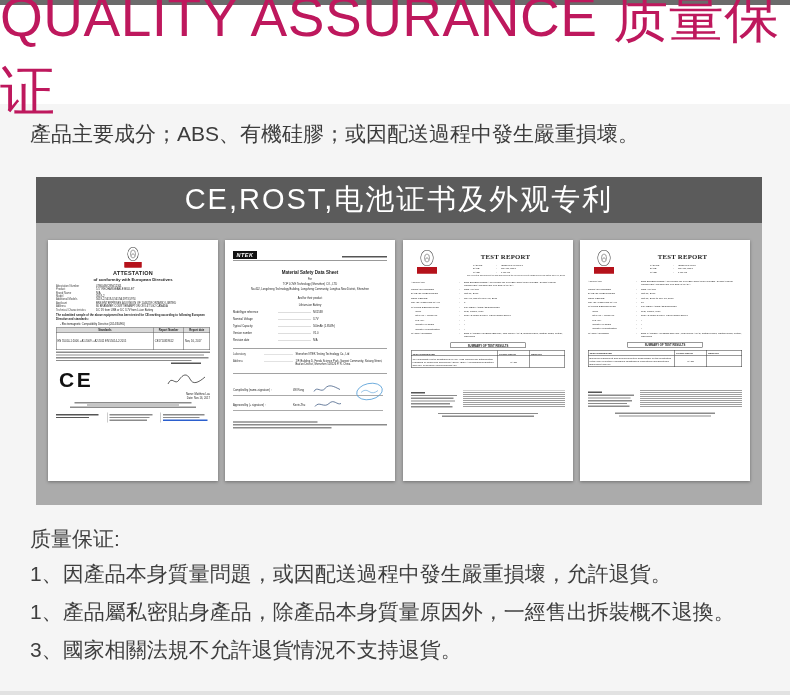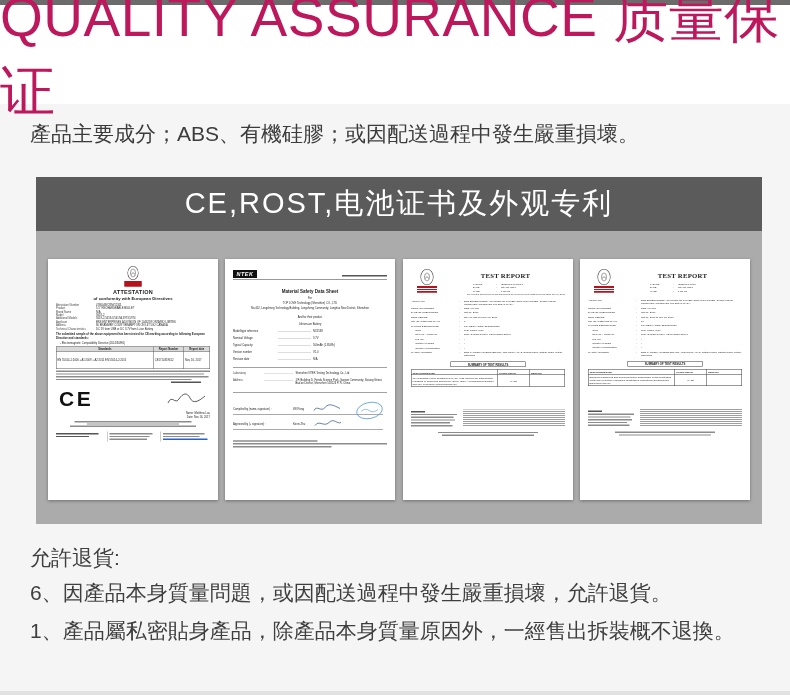--- a/index.html
+++ b/index.html
@@ -7,23 +7,23 @@
   body { height:695px; overflow:hidden; background:#fff; font-family:"Liberation Sans","DejaVu Sans",sans-serif; }
 
   .topbar { height:5px; background:#6b6b6b; }
   .title-area { height:99px; background:#fff; display:flex; align-items:center; justify-content:center; }
   .page-title { font-size:55px; font-weight:400; color:#be185d; letter-spacing:.5px; }
 
   .main { background:#f5f5f5; height:587px; padding-top:15px; }
   .intro { margin:0 28px 0 30px; font-size:21px; color:#3c3c3c; line-height:29px; }
 
   .certbox { margin:29px 28px 0 36px; }
-  .certbox-header { background:#5b5b5b; height:54px; display:flex; align-items:center; justify-content:center; }
+  .certbox-header { background:#5b5b5b; height:46px; display:flex; align-items:center; justify-content:center; }
   .certbox-header span { color:#ffffff; font-size:29px; letter-spacing:2px; }
-  .certbox-body { background:#ababab; padding:28px 12px 24px; display:flex; justify-content:space-between; }
+  .certbox-body { background:#ababab; padding:17px 12px 24px; display:flex; justify-content:space-between; }
 
   .cert { width:170px; height:241px; background:#fff; overflow:hidden; box-shadow:0 1px 3px rgba(0,0,0,.35); flex:none; }
   .cin { width:340px; height:482px; transform:scale(.5); transform-origin:0 0; padding:14px 16px; color:#222; }
 
   
   .bar { height:2.6px; background:#8b8b8b; margin:3px 0; }
   .bar.d { background:#555; }
   .bar.blue { background:#2b5fce; }
   .grayblock { background:repeating-linear-gradient(#9f9f9f 0 1.4px, transparent 1.4px 4px); }
 
@@ -632,25 +632,26 @@
             <div class="bar" style="width:100%"></div>
             <div class="bar" style="width:92%; margin:2px auto"></div>
           </div>
         </div>
       </div>
 
     </div>
   </div>
 
   <div class="returns">
-    <div class="returns-heading">允許退貨:</div>
+    <div class="returns-heading">质量保证:</div>
     <ul class="returns-list">
 
-        <li>6、因產品本身質量問題，或因配送過程中發生嚴重損壞，允許退貨。</li>
+        <li>1、因產品本身質量問題，或因配送過程中發生嚴重損壞，允許退貨。</li>
 
         <li>1、產品屬私密貼身產品，除產品本身質量原因外，一經售出拆裝概不退換。</li>
 
+        <li>3、國家相關法規不允許退貨情況不支持退貨。</li>
       </ul>
   </div>
 
 </div>
 
 <div class="bottombar"></div>
 
 </body></html>

